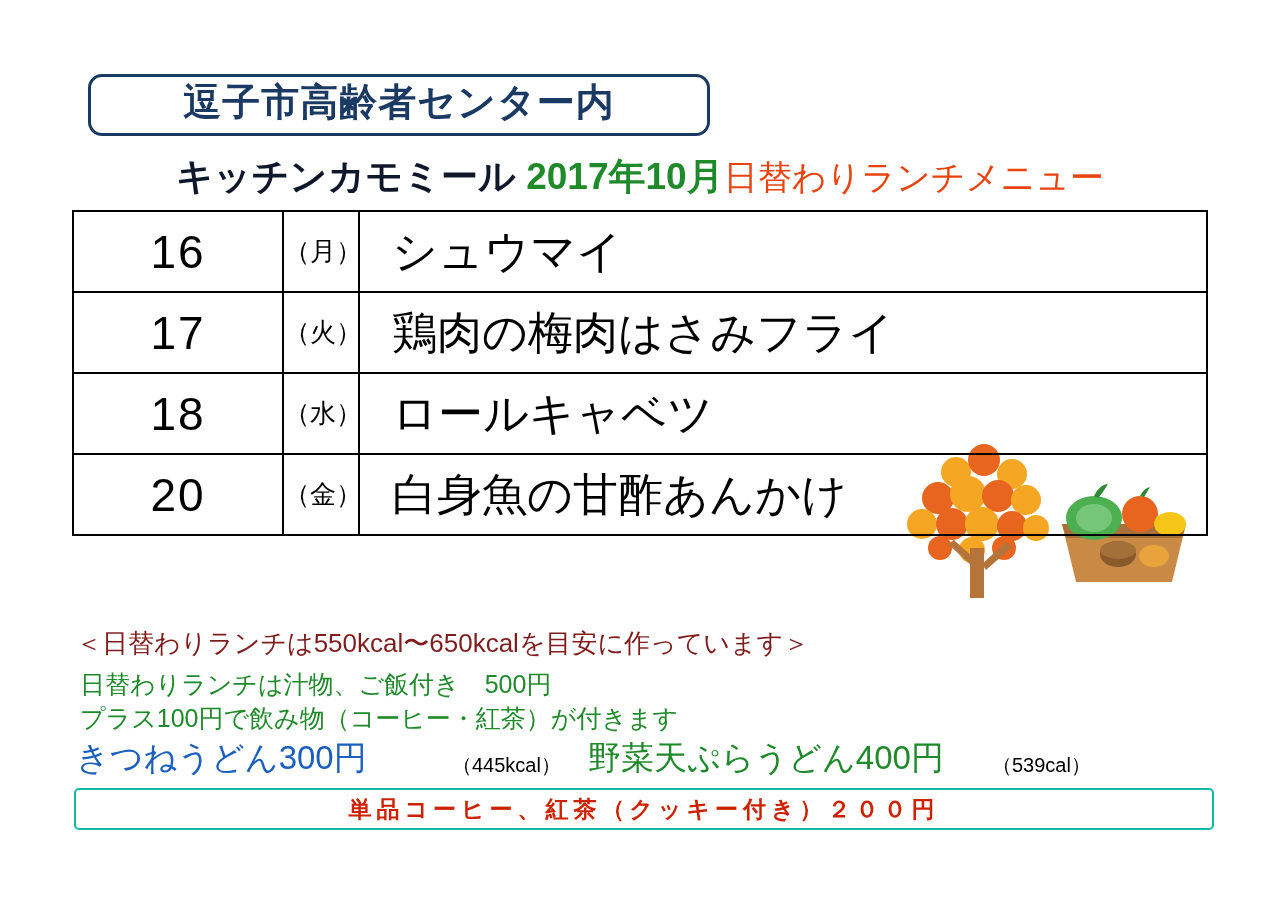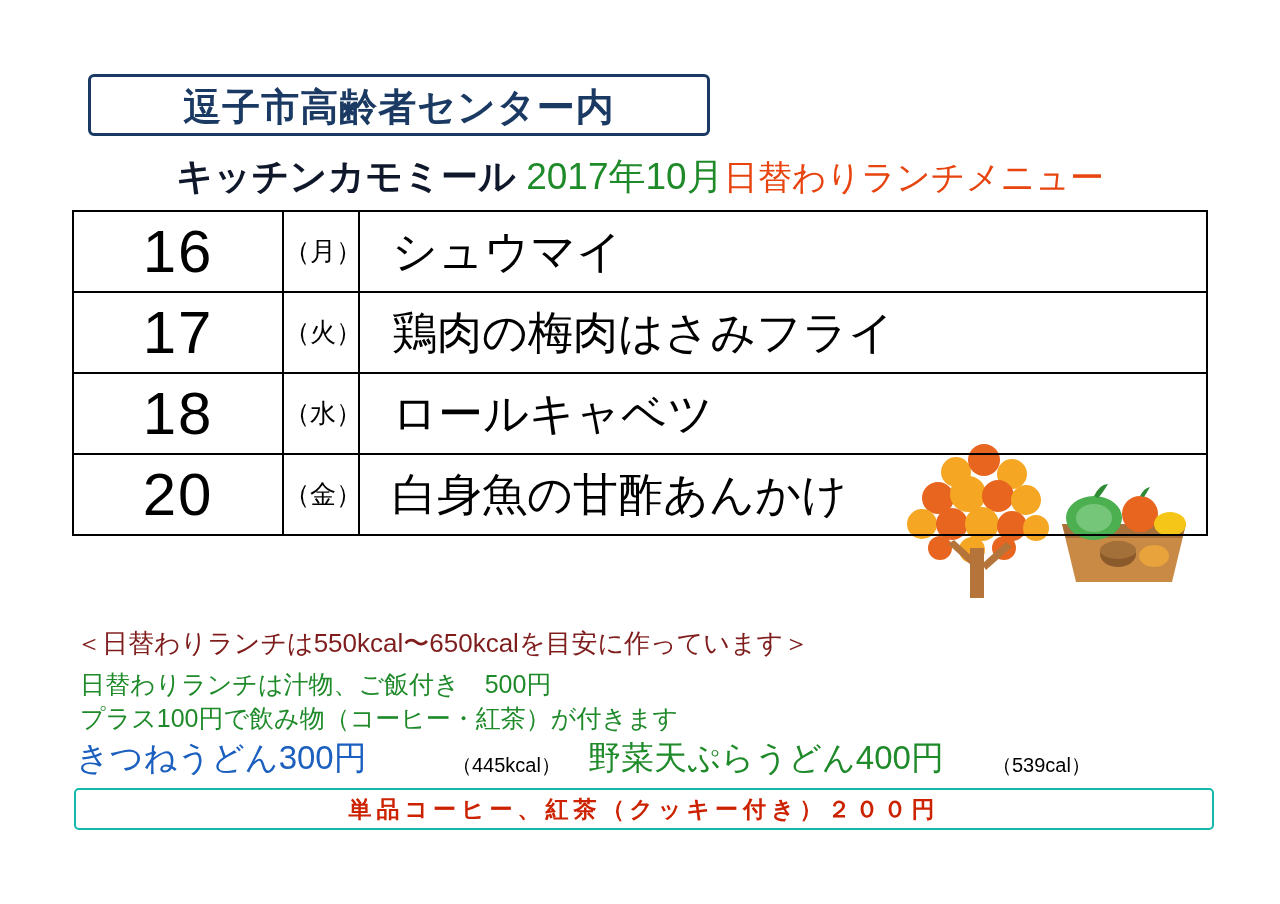--- a/index.html
+++ b/index.html
@@ -22,24 +22,24 @@
   }
 
   
   .venue-box {
     position: absolute;
     left: 88px;
     top: 74px;
     width: 622px;
     height: 62px;
     border: 3px solid #1b3a63;
-    border-radius: 6px;
+    border-radius: 14px;
     box-sizing: border-box;
     display: flex;
-    align-items: flex-end;
+    align-items: flex-start;
     justify-content: center;
   }
   .venue-text {
     font-size: 38px;
     font-weight: bold;
     color: #1b3a63;
     letter-spacing: 1px;
     white-space: nowrap;
   }
 
@@ -69,21 +69,21 @@
     white-space: nowrap;
   }
   .title-kitchen {
     font-size: 37px;
     font-weight: bold;
     color: #0f172a;
     letter-spacing: 0px;
   }
   .title-date {
     font-size: 37px;
-    font-weight: normal;
+    font-weight: bold;
     color: #1f8a2a;
     letter-spacing: 0px;
   }
   .title-rest {
     font-size: 34px;
     color: #e8440f;
     letter-spacing: 0px;
   }
 
   
@@ -98,21 +98,21 @@
   .menu-table td {
     border: 2px solid #000;
     height: 79px;
     padding: 0;
     vertical-align: middle;
   }
   .col-day { width: 208px; text-align: center; }
   .col-dow { width: 74px; text-align: center; }
   .col-menu { width: 846px; text-align: left; }
   .day-num {
-    font-size: 60px;
+    font-size: 46px;
     letter-spacing: 2px;
     text-align: center;
   }
   .dow {
     font-size: 26px;
   }
   .menu-name {
     font-size: 45px;
     padding-left: 32px;
     white-space: nowrap;

